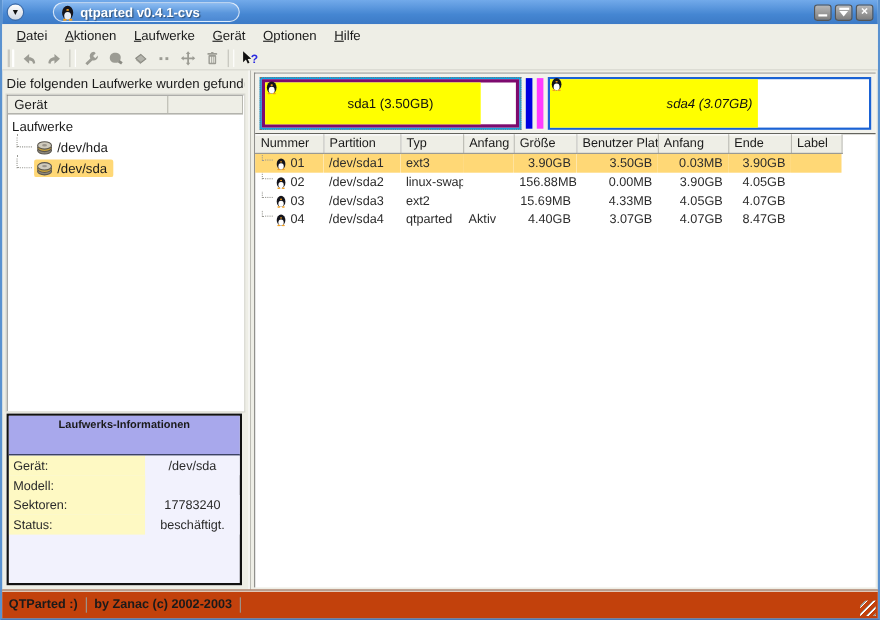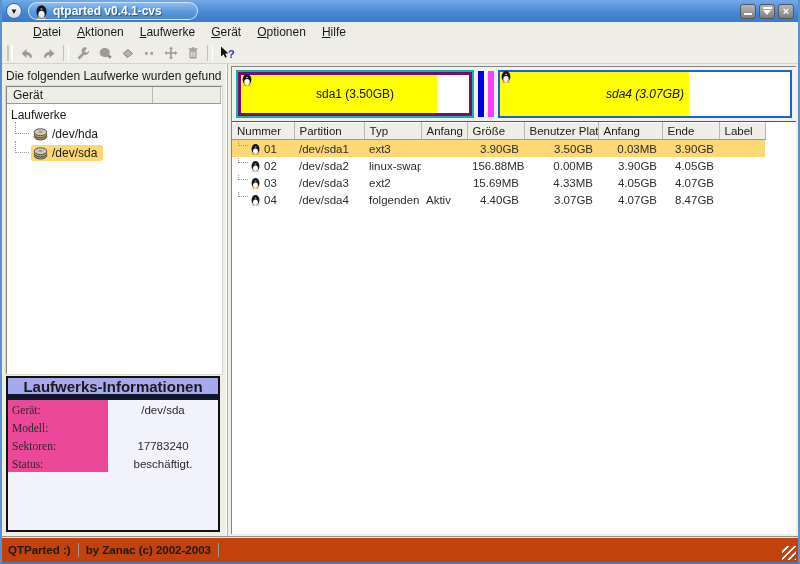--- a/index.html
+++ b/index.html
@@ -5,32 +5,32 @@
   * { margin:0; padding:0; box-sizing:border-box; }
   html,body { width:800px; height:564px; }
   body { font-family:"Liberation Sans","DejaVu Sans",sans-serif; font-size:12px; color:#1a1a1a; }
 
   .window { width:800px; height:564px; background:#eeeee6; display:flex; flex-direction:column;
             border-left:2px solid #5a92d0; border-right:2px solid #5a92d0; border-bottom:2px solid #4a7ab8; }
 
   
   .titlebar { height:22px; background:linear-gradient(#72aaea,#4586d2 60%,#3c7ac6); display:flex; align-items:center; padding:0 4px; flex:0 0 auto; }
   .menu-btn { width:16px; height:16px; border-radius:50%; background:linear-gradient(#fdfdfd,#cfd8e4); border:1px solid #3a6aa8; display:flex; align-items:center; justify-content:center; font-size:8px; color:#111; margin-right:6px; }
-  .title-capsule { height:18px; padding:0 14px 0 6px; border-radius:10px; background:linear-gradient(#8cbcf2,#5a96dc 55%,#4c88d2); border:1px solid rgba(255,255,255,.75); display:flex; align-items:center; gap:5px; min-width:170px; }
+  .title-capsule { height:18px; padding:0 14px 0 6px; border-radius:10px; background:linear-gradient(#8cbcf2,#5a96dc 55%,#4c88d2); border:1px solid rgba(255,255,255,.75); display:flex; align-items:center; gap:5px; min-width:170px;margin-left:20px; }
   .title-text { color:#fff; font-weight:bold; font-size:12px; text-shadow:1px 1px 1px rgba(0,0,0,.45); white-space:nowrap; }
   .titlebar .spacer { flex:1; }
   .win-btn { width:16px; height:15px; margin-left:3px; border-radius:3px; background:linear-gradient(#b8b8b8,#7e7e7e); border:1px solid #555; display:flex; align-items:center; justify-content:center; color:#fff; }
   .glyph-min { width:8px; height:2px; background:#fff; margin-top:6px; }
   .glyph-max { display:flex; flex-direction:column; align-items:center; }
   .glyph-max .bar { width:9px; height:2px; background:#fff; margin-bottom:1px; }
   .glyph-max .tri { width:0; height:0; border-left:4px solid transparent; border-right:4px solid transparent; border-top:5px solid #fff; }
   .glyph-close { font-size:11px; font-weight:bold; line-height:1; }
 
   
-  .menubar { height:20px; display:flex; align-items:center; padding:0 24px; gap:2px; flex:0 0 auto; background:#eeeee6; }
+  .menubar { height:20px; display:flex; align-items:center; padding:0 6px; gap:2px; flex:0 0 auto; background:#eeeee6; }
   .menu-item { padding:2px 7px; cursor:default; }
   .toolbar { height:22px; display:flex; align-items:center; padding:0 2px; flex:0 0 auto; background:#eeeee6; border-bottom:1px solid #d4d4cc; }
   .grip { width:6px; height:16px; border-left:2px double #c8c8c0; border-right:2px double #ffffff; margin:0 3px; }
   .tsep { width:6px; height:16px; border-left:1px solid #c0c0b8; border-right:1px solid #ffffff; margin:0 3px; }
   .tool-btn { width:22px; height:20px; display:flex; align-items:center; justify-content:center; }
   .tool-btn svg { display:block; }
 
   
   .main { flex:1 1 auto; display:flex; min-height:0; }
   .left-pane { width:220px; flex:0 0 auto; display:flex; flex-direction:column; padding:2px 0 2px 4px; }
@@ -45,35 +45,35 @@
   .tree-item { height:19px; display:flex; align-items:center; }
   .branch { width:14px; height:12px; border-left:1px dotted #9a9a94; border-bottom:1px dotted #9a9a94; margin:-6px 2px 6px 6px; flex:0 0 auto; }
   .item-hit { display:flex; align-items:flex-end; gap:4px; padding:1px 6px 1px 2px; border-radius:2px; }
   .tree-item.selected .item-hit { background:#ffd876; }
   .disk-icon svg, .tux-icon svg { display:block; }
 
   .left-spacer { flex:1; }
 
   
   .info-panel { height:156px; margin:2px 2px 2px 0; border:2px solid #111; background:#f2f2fd; display:flex; flex-direction:column; }
-  .info-header { height:22px; background:#a8a8ec; border-bottom:6px solid #0f172a; text-align:center; font-weight:bold; font-size:15px; line-height:17px; }
+  .info-header { height:36px; background:#a8a8ec; border-bottom:1px solid #0f172a; text-align:center; font-weight:bold; font-size:10px; line-height:17px; }
   .info-body { flex:1; display:flex; flex-direction:column; overflow:hidden; }
   .info-row { display:flex; }
-  .info-label { width:100px; flex:0 0 auto; background:#ec4899; padding:4px 2px 2px 4px; font-size:11.5px; color:#2a2a2a;font-family:Liberation Serif, serif; }
+  .info-label { width:124px; flex:0 0 auto; background:#fef9c3; padding:4px 2px 2px 4px; font-size:11.5px; color:#2a2a2a; }
   .info-value { flex:1; background:#f2f2fd; padding:4px 2px 2px 2px; text-align:center; font-size:11.5px; color:#2a2a2a; }
 
   
   .splitter { width:9px; flex:0 0 auto; display:flex; justify-content:center; }
   .splitter .ridge { width:2px; border-left:1px solid #ffffff; border-right:1px solid #b0b0a8; }
 
   
   .right-pane { flex:1; display:flex; flex-direction:column; border-top:1px solid #848480; border-left:1px solid #848480; margin:2px 2px 2px 0; background:#fff; min-width:0; }
   .bar-strip { height:55px; flex:0 0 auto; background:#f2f2ec; display:flex; align-items:stretch; padding:3px 4px; gap:4px; border-bottom:1px solid #55554f; }
   .part-box { position:relative; display:flex; align-items:center; justify-content:center; }
-  .part-sda1 { width:238px; border:1px dotted #777; padding:1px; background:#14b8a6; }
+  .part-sda1 { width:238px; border:1px dotted #777; padding:1px; background:#0ea5e9; }
   .part-sda1 .inner { position:relative; width:100%; height:100%; border:3px solid #7d0a6e; background:#fff; }
   .part-sda4 { flex:1;font-style:italic; }
   .part-sda4 .inner { position:relative; width:100%; height:100%; border:2px solid #1a62d4; background:#fff; }
   .fill { position:absolute; left:0; top:0; bottom:0; background:#ffff00; }
   .part-label { position:absolute; left:0; right:0; top:50%; transform:translateY(-50%); text-align:center; font-size:12px; color:#111; }
   .bar-tux { position:absolute; left:1px; top:-2px; z-index:2; }
   .sliver { width:6px; flex:0 0 auto; margin:1px 0; }
   .sliver.blue { background:#0000e0; }
   .sliver.magenta { background:#ff3cff; }
 
@@ -419,21 +419,21 @@
                       <ellipse cx="5" cy="9" rx="2.7" ry="3.1" fill="#fff"></ellipse>
                       <ellipse cx="5" cy="4.4" rx="1.1" ry="0.7" fill="#f4a020"></ellipse>
                       <rect x="1.3" y="11.4" width="2.8" height="1.5" rx="0.7" fill="#f4a020"></rect>
                       <rect x="5.9" y="11.4" width="2.8" height="1.5" rx="0.7" fill="#f4a020"></rect>
                     </svg>
                   </span>
                   <span>04</span>
                 </span>
               </td>
             <td>/dev/sda4</td>
-            <td>folgenden</td>
+            <td>qtparted</td>
             <td>Aktiv</td>
             <td class="r">4.40GB</td>
             <td class="r">3.07GB</td>
             <td class="r">4.07GB</td>
             <td class="r">8.47GB</td>
             <td></td>
           </tr>
         </tbody>
       </table>
     </div>

